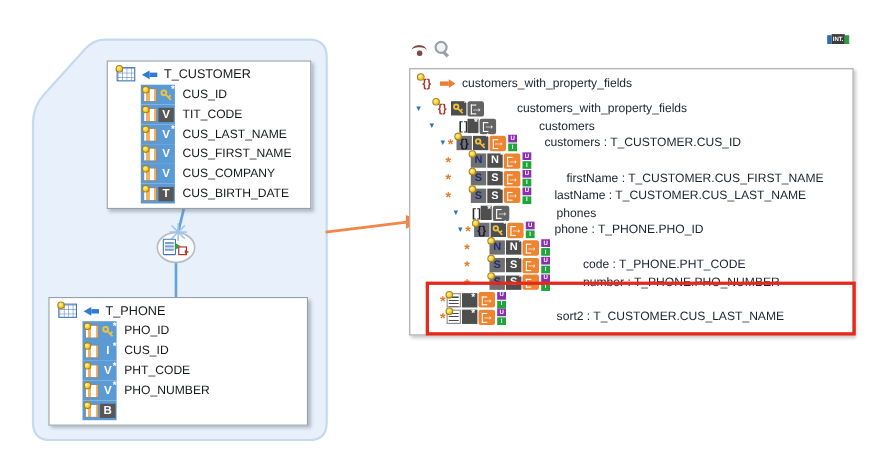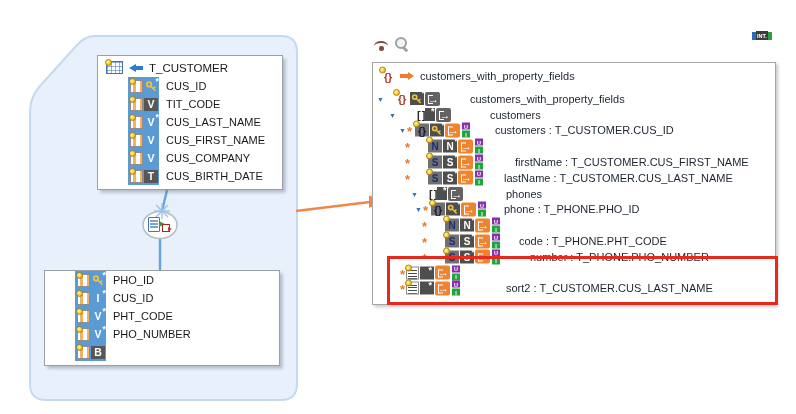--- a/index.html
+++ b/index.html
@@ -208,20 +208,30 @@
             <span class="typeic dark">
               <b>T</b>
             </span>
           </span>
         <span class="colname">CUS_BIRTH_DATE</span>
       </div>
     </div>
   </div>
 
   <div class="dbtable" style="left:44px;top:270px;width:234px;">
+    <div class="dbhead">
+      <span class="tblicon">
+          <span class="bulb"></span>
+        </span>
+      <span class="harr">
+          <span class="h1"></span>
+          <span class="h2"></span>
+        </span>
+      <span class="tbltitle">T_PHONE</span>
+    </div>
     <div class="dbrows">
       <div class="dbrow">
         <span class="iccol">
             <span class="leadic">
               <span class="bulb"></span>
             </span>
             <span class="keywrap">
               <svg width="13" height="13" viewBox="0 0 13 13">
                 <circle cx="4" cy="4.4" r="2.2" fill="none" stroke="#eec23f" stroke-width="1.8"></circle>
                 <path d="M5.6 6 L10.4 10.8 M8.2 8.4 L10.2 6.6" stroke="#eec23f" stroke-width="1.6" fill="none"></path>
@@ -514,21 +524,21 @@
           <span class="ib gboxB">
               <span class="whletter">S</span>
               <i class="sup">*</i>
             </span>
           <span class="ib exp o"></span>
           <span class="badges">
               <span class="bd p">U</span>
               <span class="bd g">I</span>
             </span>
         </span>
-        <span class="lbl" style="left:146px;text-align:center;">code : T_PHONE.PHT_CODE</span>
+        <span class="lbl" style="left:157px;text-align:center;">code : T_PHONE.PHT_CODE</span>
       </div>
 
       <div class="prow">
         <span class="pabs" style="left:49px;">
             <span class="mstar">*</span>
           </span>
         <span class="pabs cluster" style="left:72px;">
           <span class="ib gboxA">
               <span class="navyletter">S</span>
               <span class="bulb"></span>

